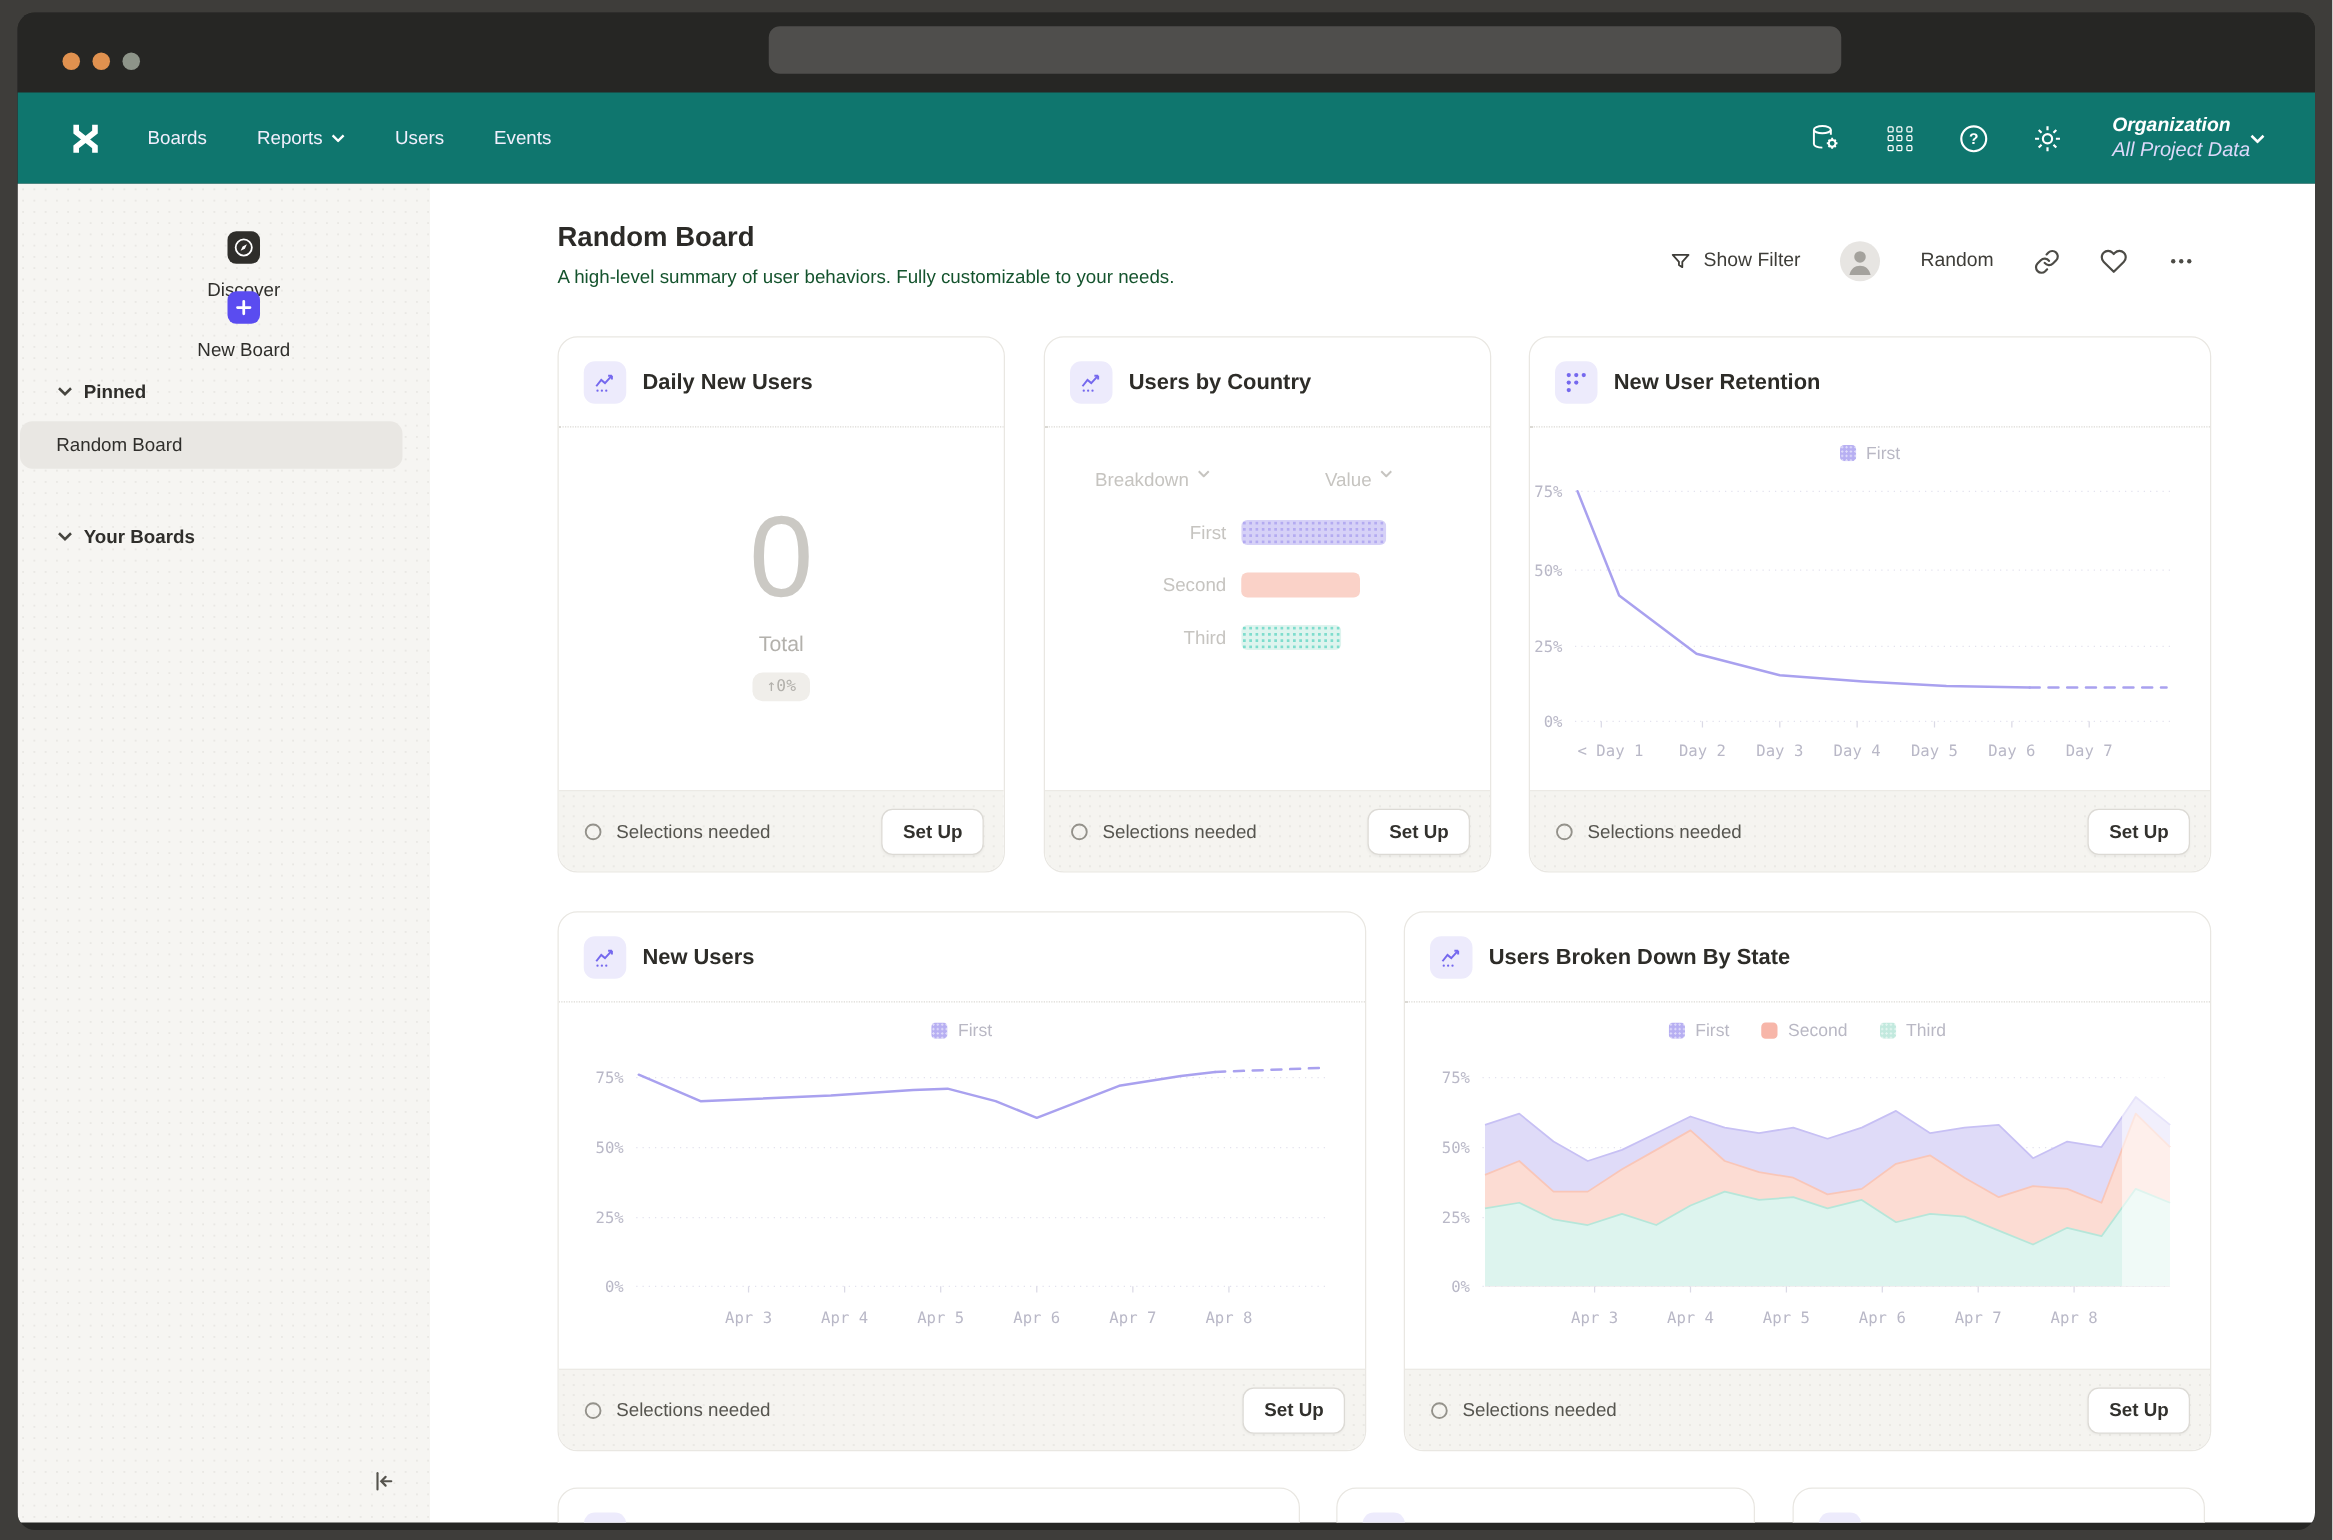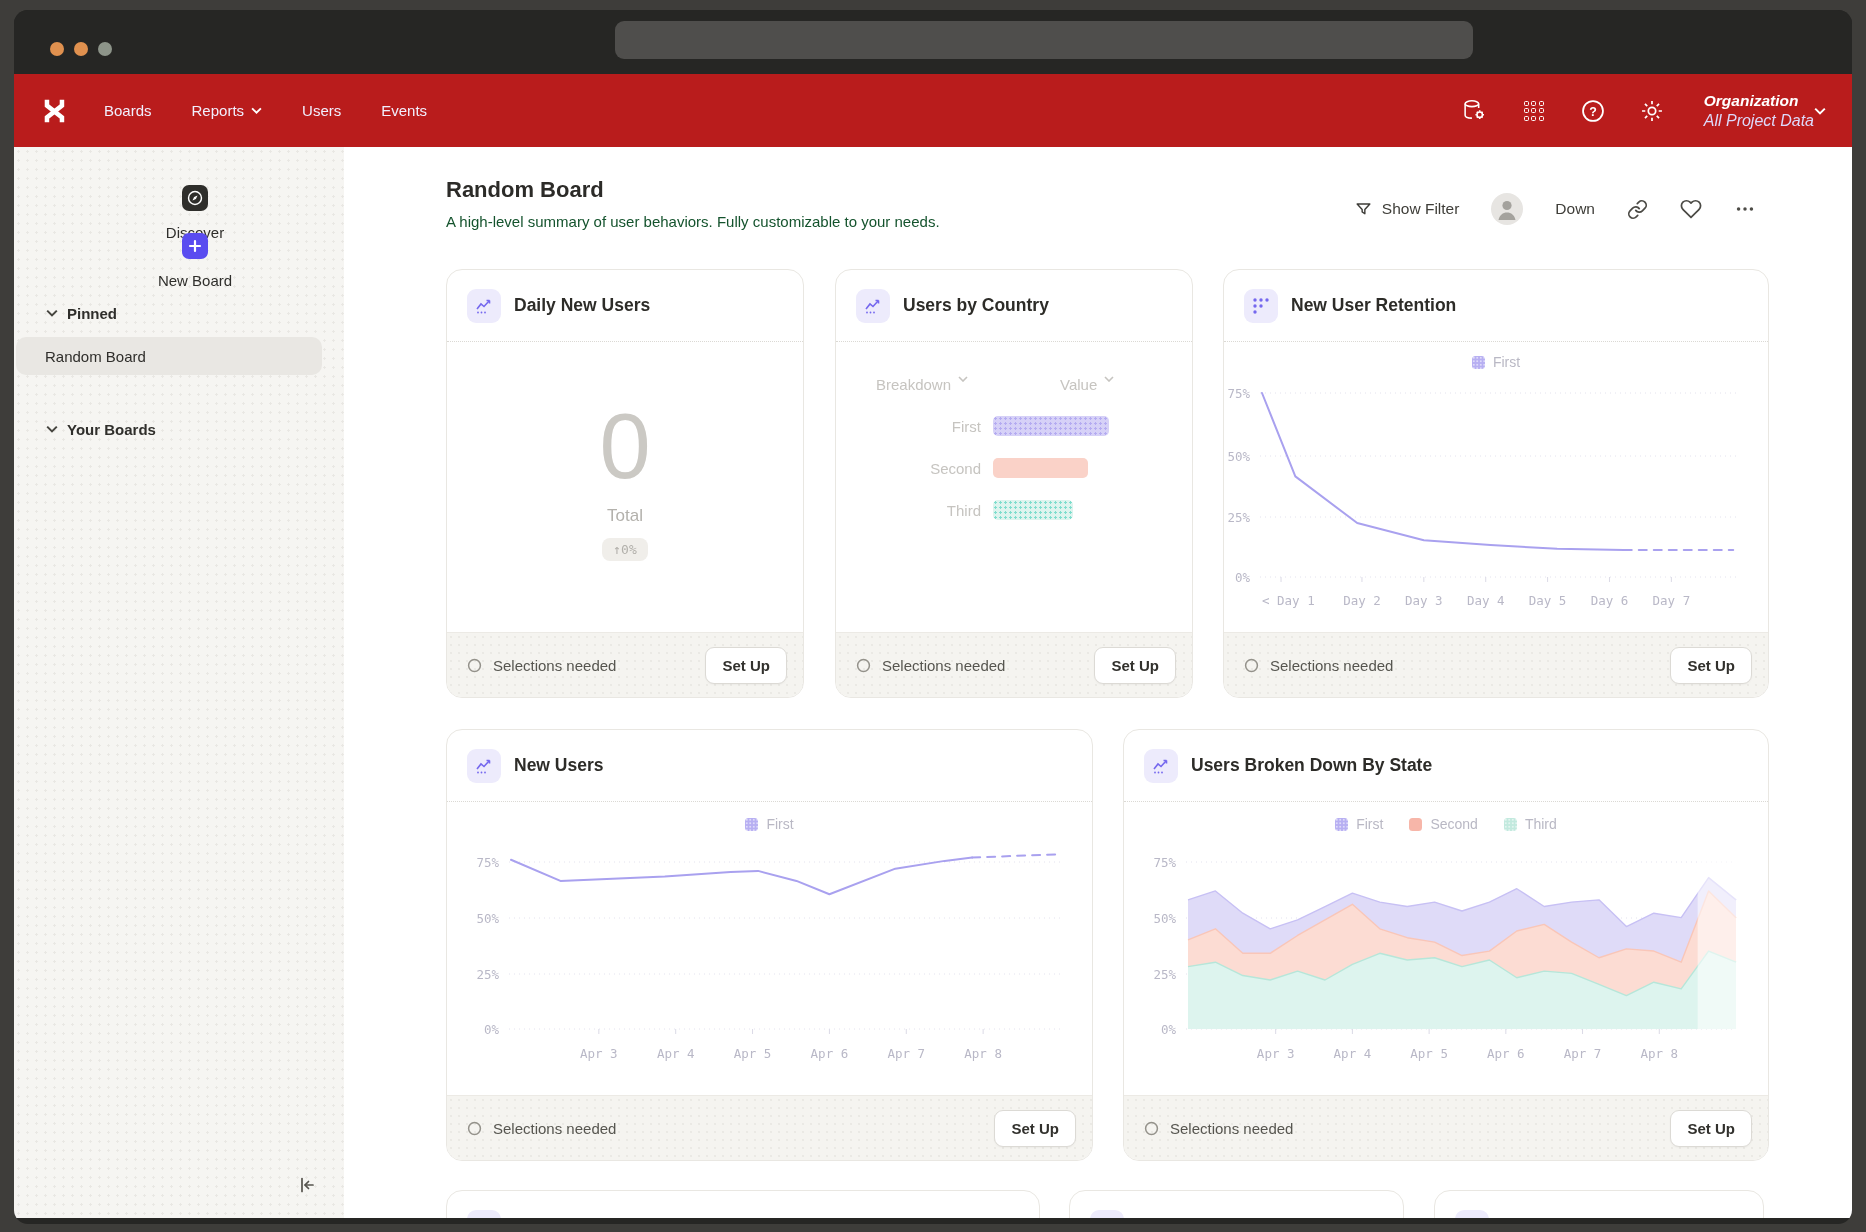--- a/index.html
+++ b/index.html
@@ -7,21 +7,21 @@
   .stage { position:relative; width:1866px; height:1232px; background:#3e3d3a; overflow:hidden; }
   .window { position:absolute; left:14px; top:10px; width:1838px; height:1214px;
             background:#262624; border-radius:14px; overflow:hidden; }
   
   .titlebar { position:relative; height:64px; background:#262624; }
   .lights { position:absolute; left:36px; top:32px; display:flex; gap:10px; }
   .light { width:14px; height:14px; border-radius:50%; }
   .urlbar { position:absolute; left:601px; top:11px; width:858px; height:38px;
             background:#4f4e4c; border-radius:9px; }
   
-  .nav { position:relative; height:73px; background:#b91c1c; display:flex; align-items:center; padding:0 26px; }
+  .nav { position:relative; height:73px; background:#0f766e; display:flex; align-items:center; padding:0 40px; }
   .logo { width:30px; height:30px; margin-right:34px; flex:none; }
   .nav-items { display:flex; align-items:center; gap:40px; }
   .nav-item { color:#f1effd; font-size:15px; font-weight:500; display:flex; align-items:center; gap:7px; cursor:pointer; }
   .search { position:absolute; left:50%; top:16px; transform:translateX(-53%); width:607px; height:40px;
             background:rgba(20,10,90,0.22); border:1px solid rgba(255,255,255,0.45); border-radius:9px;
             display:flex; align-items:center; padding:0 12px; }
   .search input { flex:1; background:transparent; border:none; outline:none; color:#fff; font-size:15px;
                   font-family:"Liberation Sans",sans-serif; margin-left:10px; }
   .search input::placeholder { color:#d7d3fa; }
   .nav-right { margin-left:auto; display:flex; align-items:center; gap:33px; }
@@ -226,21 +226,21 @@
             </svg>
             <span>Show Filter</span>
           </span>
           <span class="avatar">
             <svg width="32" height="32" viewBox="0 0 32 32">
               <circle cx="16" cy="12.5" r="4.6" fill="#a4a29d"></circle>
               <path d="M7.5 27c1-5 4.4-7.5 8.5-7.5s7.5 2.5 8.5 7.5z" fill="#a4a29d"></path>
             </svg>
           </span>
           <span class="action">
-            <span>Down</span>
+            <span>Random</span>
           </span>
           <span class="action">
             <svg width="21" height="21" viewBox="0 0 24 24" fill="none" stroke="#4c4b46" stroke-width="2" stroke-linecap="round" stroke-linejoin="round">
               <path d="M10 13a5 5 0 0 0 7.54.54l3-3a5 5 0 0 0-7.07-7.07l-1.72 1.71"></path>
               <path d="M14 11a5 5 0 0 0-7.54-.54l-3 3a5 5 0 0 0 7.07 7.07l1.71-1.71"></path>
             </svg>
           </span>
           <span class="action">
             <svg width="22" height="22" viewBox="0 0 24 24" fill="none" stroke="#4c4b46" stroke-width="1.9" stroke-linejoin="round">
               <path d="M20.84 4.61a5.5 5.5 0 0 0-7.78 0L12 5.67l-1.06-1.06a5.5 5.5 0 0 0-7.78 7.78l1.06 1.06L12 21.23l7.78-7.78 1.06-1.06a5.5 5.5 0 0 0 0-7.78z"></path>

